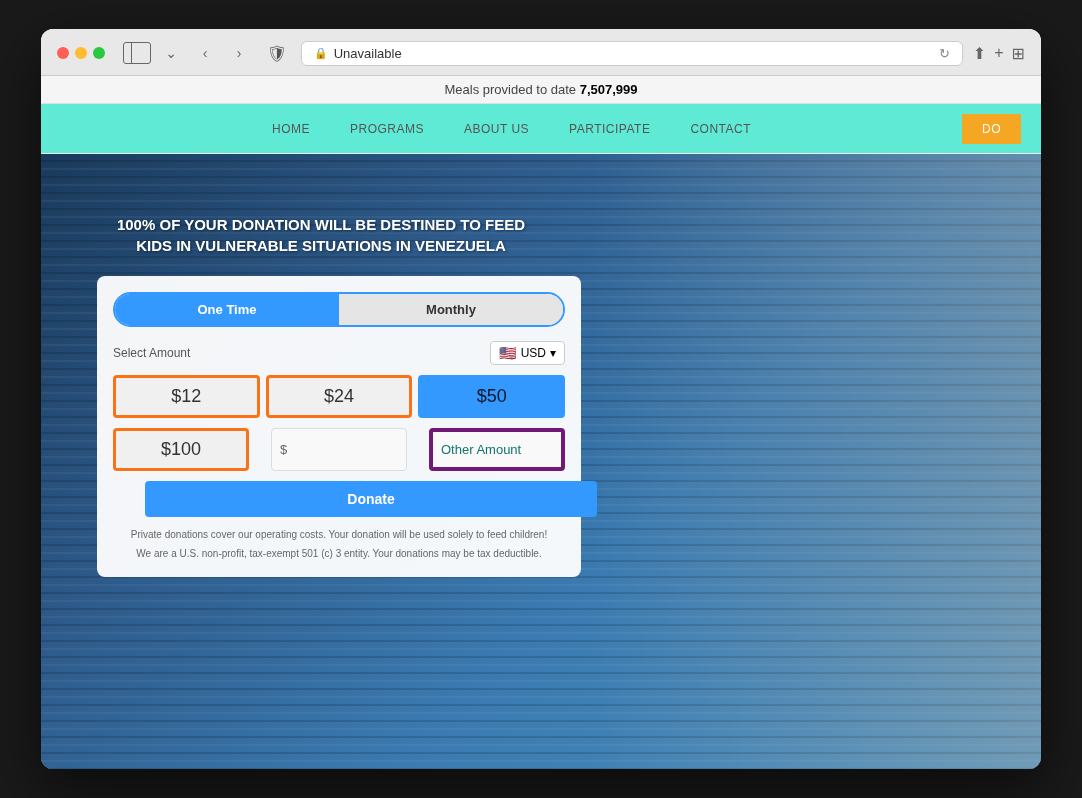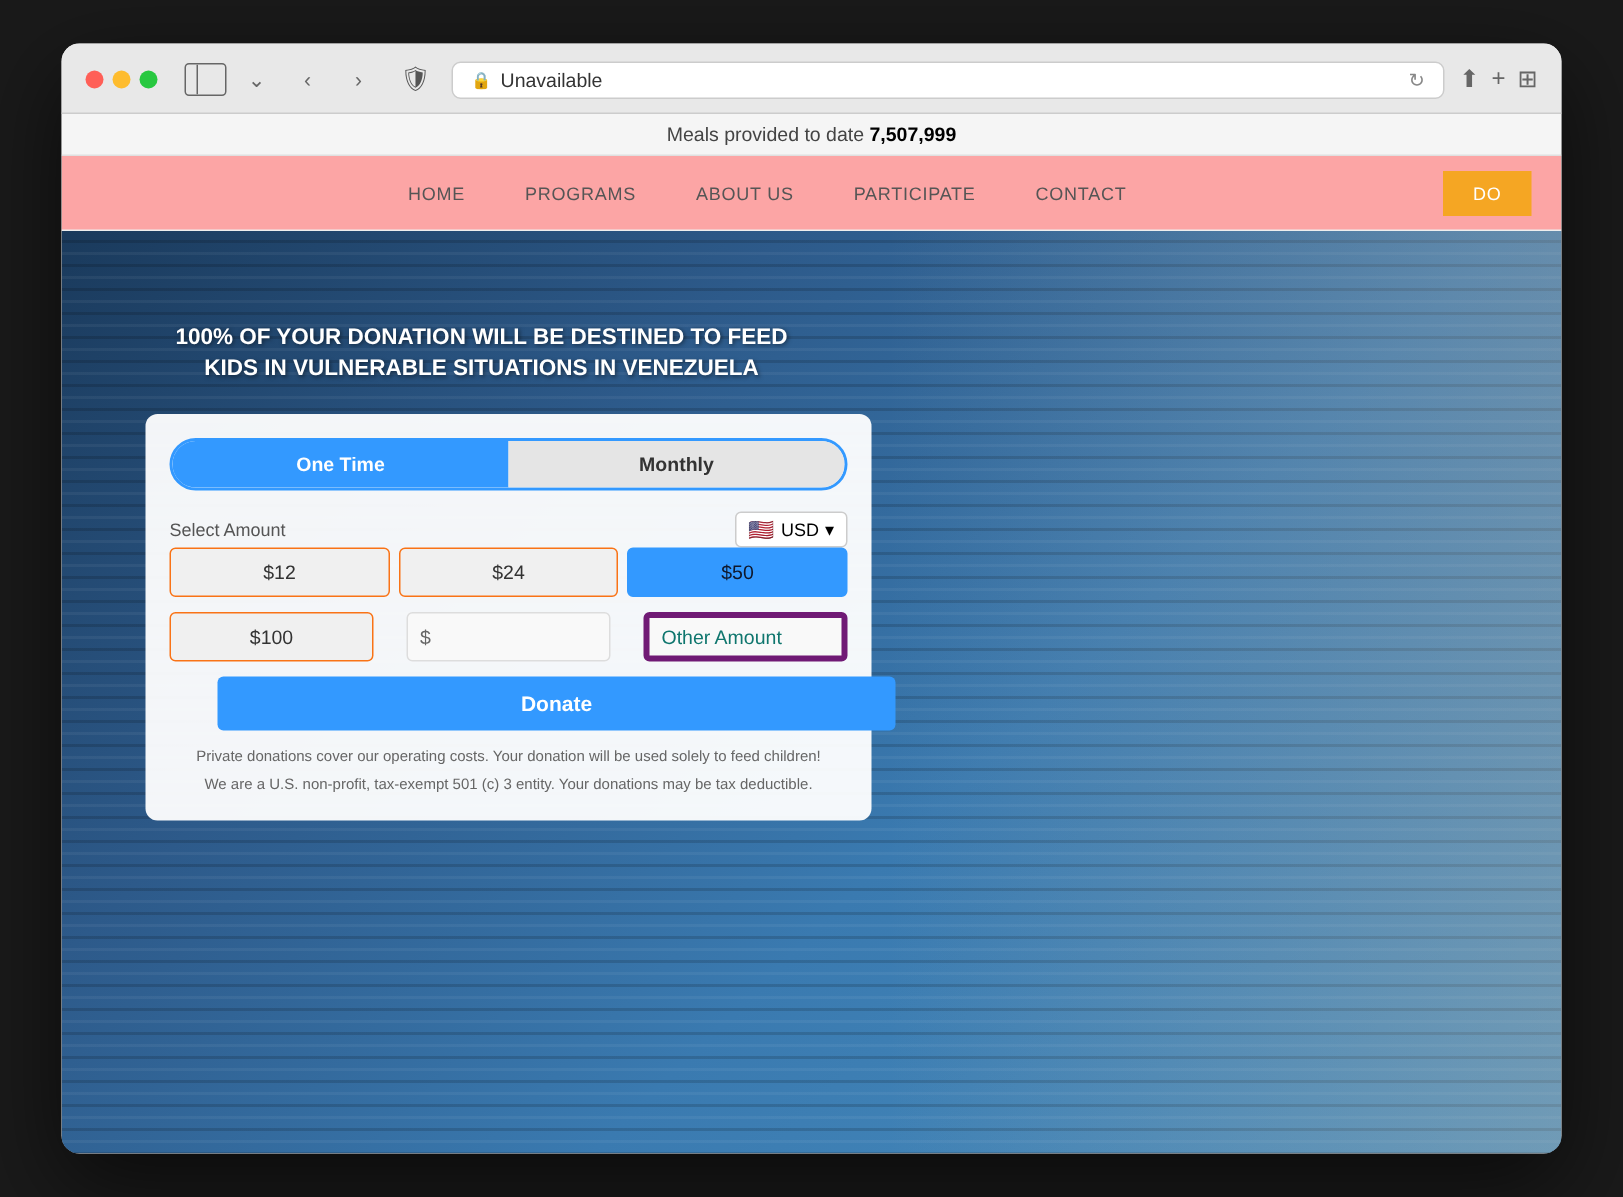--- a/index.html
+++ b/index.html
@@ -124,21 +124,21 @@
       flex-shrink: 0;
     }
 
     .top-bar .meal-count {
       font-weight: 700;
       color: #000;
     }
 
     
     .nav {
-      background: #fca5a5;
+      background: #5eead4;
       display: flex;
       align-items: center;
       padding: 0 20px;
       height: 50px;
       border-bottom: 1px solid #eee;
       flex-shrink: 0;
     }
 
     .nav-links {
       display: flex;
@@ -261,20 +261,21 @@
 
     .tab-btn.inactive {
       background: #e5e5e5;
       color: #333;
     }
 
     .select-amount-row {
       display: flex;
       justify-content: space-between;
       align-items: center;
+      margin-bottom: 10px;
     }
 
     .select-amount-label {
       font-size: 12px;
       color: #555;
     }
 
     .currency-select {
       display: flex;
       align-items: center;
@@ -291,24 +292,24 @@
 
     .amount-grid {
       display: grid;
       grid-template-columns: 1fr 1fr 1fr;
       gap: 6px;
       margin-bottom: 10px;
     }
 
     .amount-btn {
       padding: 8px;
-      border: 1px solid #f97316;
+      border: 3px solid #f97316;
       background: #f0f0f0;
       border-radius: 4px;
-      font-size: 13px;
+      font-size: 18px;
       font-weight: 500;
       color: #333;
       cursor: pointer;
       text-align: center;
     }
 
     .amount-btn.selected {
       background: #3399ff;
       color: #0f172a;
       border-color: #3399ff;

